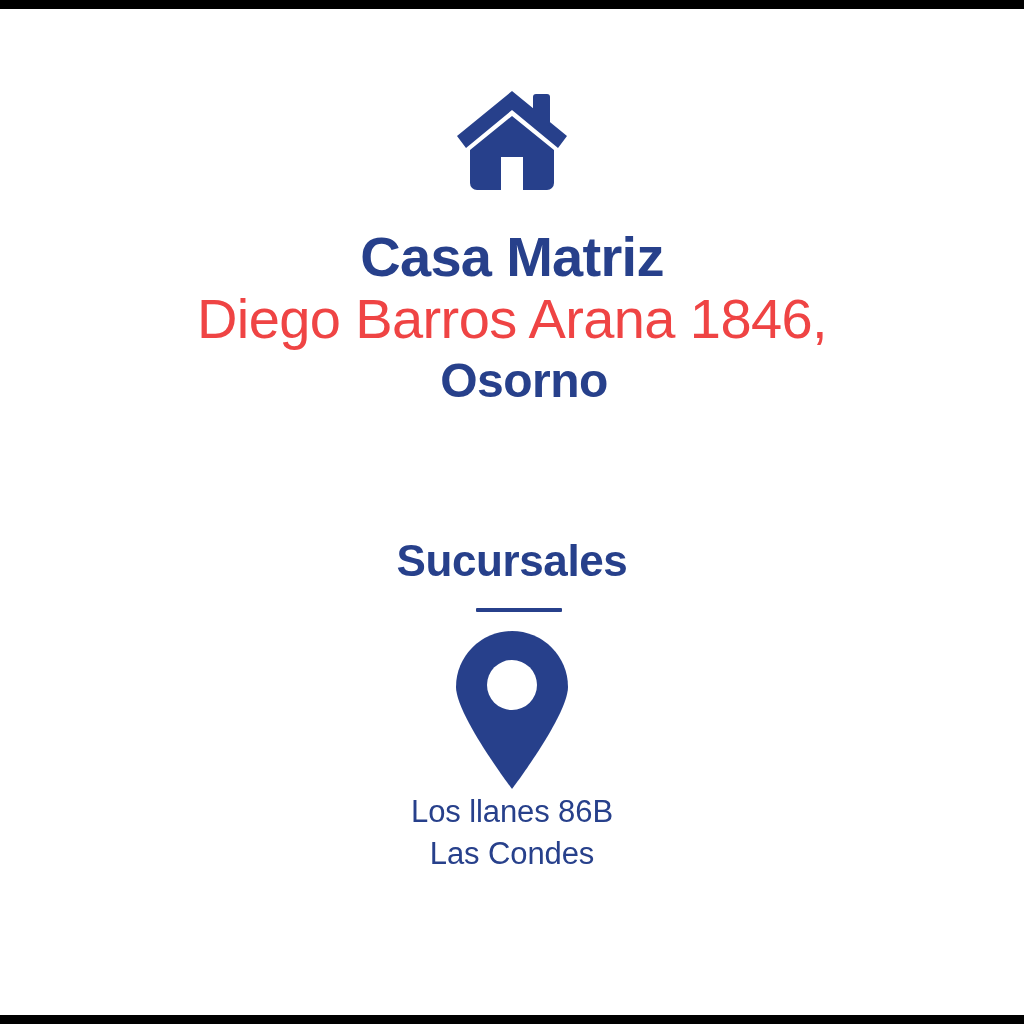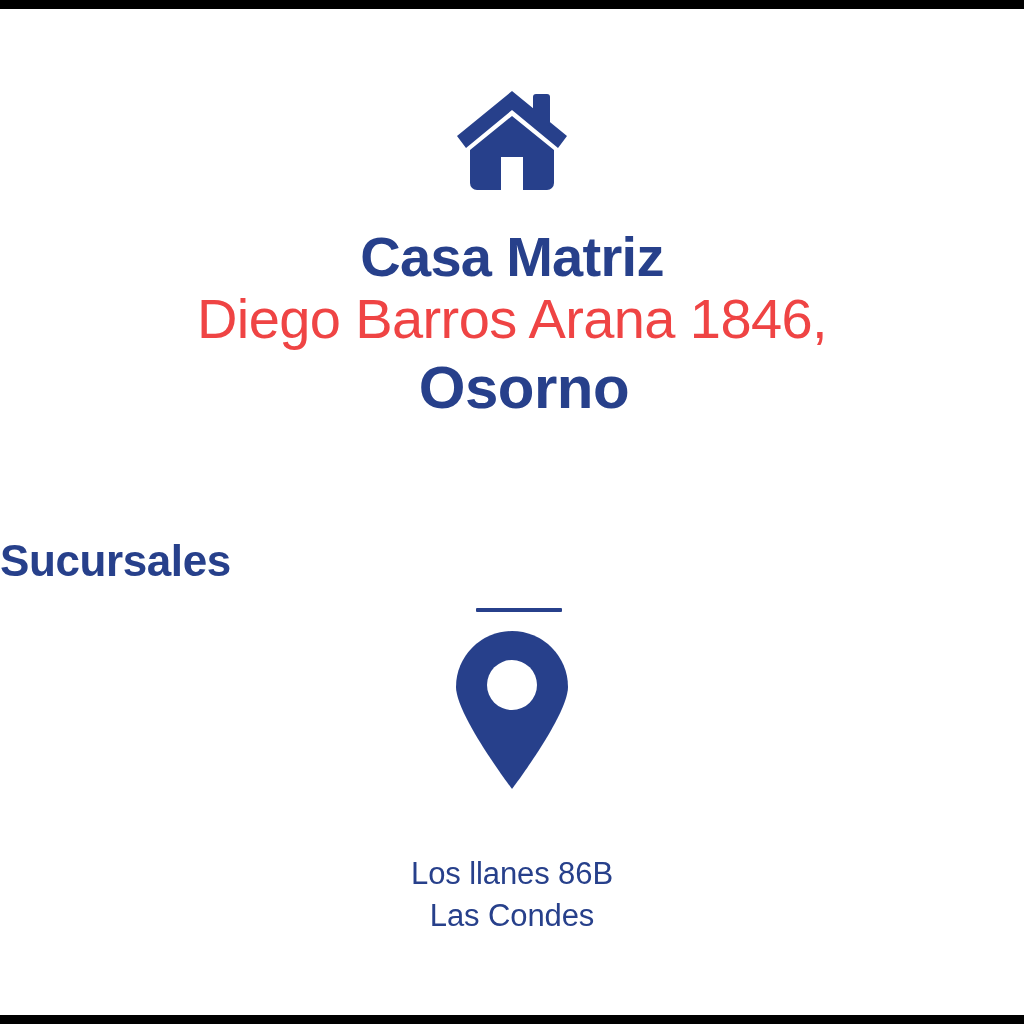--- a/index.html
+++ b/index.html
@@ -75,34 +75,35 @@
     display: block;
     font-size: 56px;
     font-weight: 300;
     color: #ef4444;
     letter-spacing: -0.6px;
     line-height: 1.2;
     margin-top: -2px;
   }
   .hq-city {
     display: block;
-    font-size: 60px;
+    font-size: 48px;
     font-weight: 700;
     color: #27408b;
     letter-spacing: -0.5px;
     line-height: 1.18;
     padding-left: 24px;
   }
 
   
   .branches-heading {
     position: absolute;
     left: 0;
     top: 528px;
     width: 1024px;
+    text-align: center;
     font-size: 44px;
     font-weight: 700;
     color: #27408b;
     letter-spacing: -0.4px;
     line-height: 1.1;
   }
   .branches-rule {
     position: absolute;
     left: 476px;
     top: 599px;
@@ -123,21 +124,20 @@
     gap: 168px;
   }
   .branch {
     width: 260px;
     display: flex;
     flex-direction: column;
     align-items: center;
   }
   .pin-wrap { line-height: 0; }
   .branch-label {
-    margin-top: 62px;
     text-align: center;
     font-size: 31px;
     font-weight: 400;
     color: #27408b;
     line-height: 1.35;
     letter-spacing: -0.1px;
     white-space: pre-line;
   }
   .branch-right .branch-label { margin-top: 64px; }
 </style>

